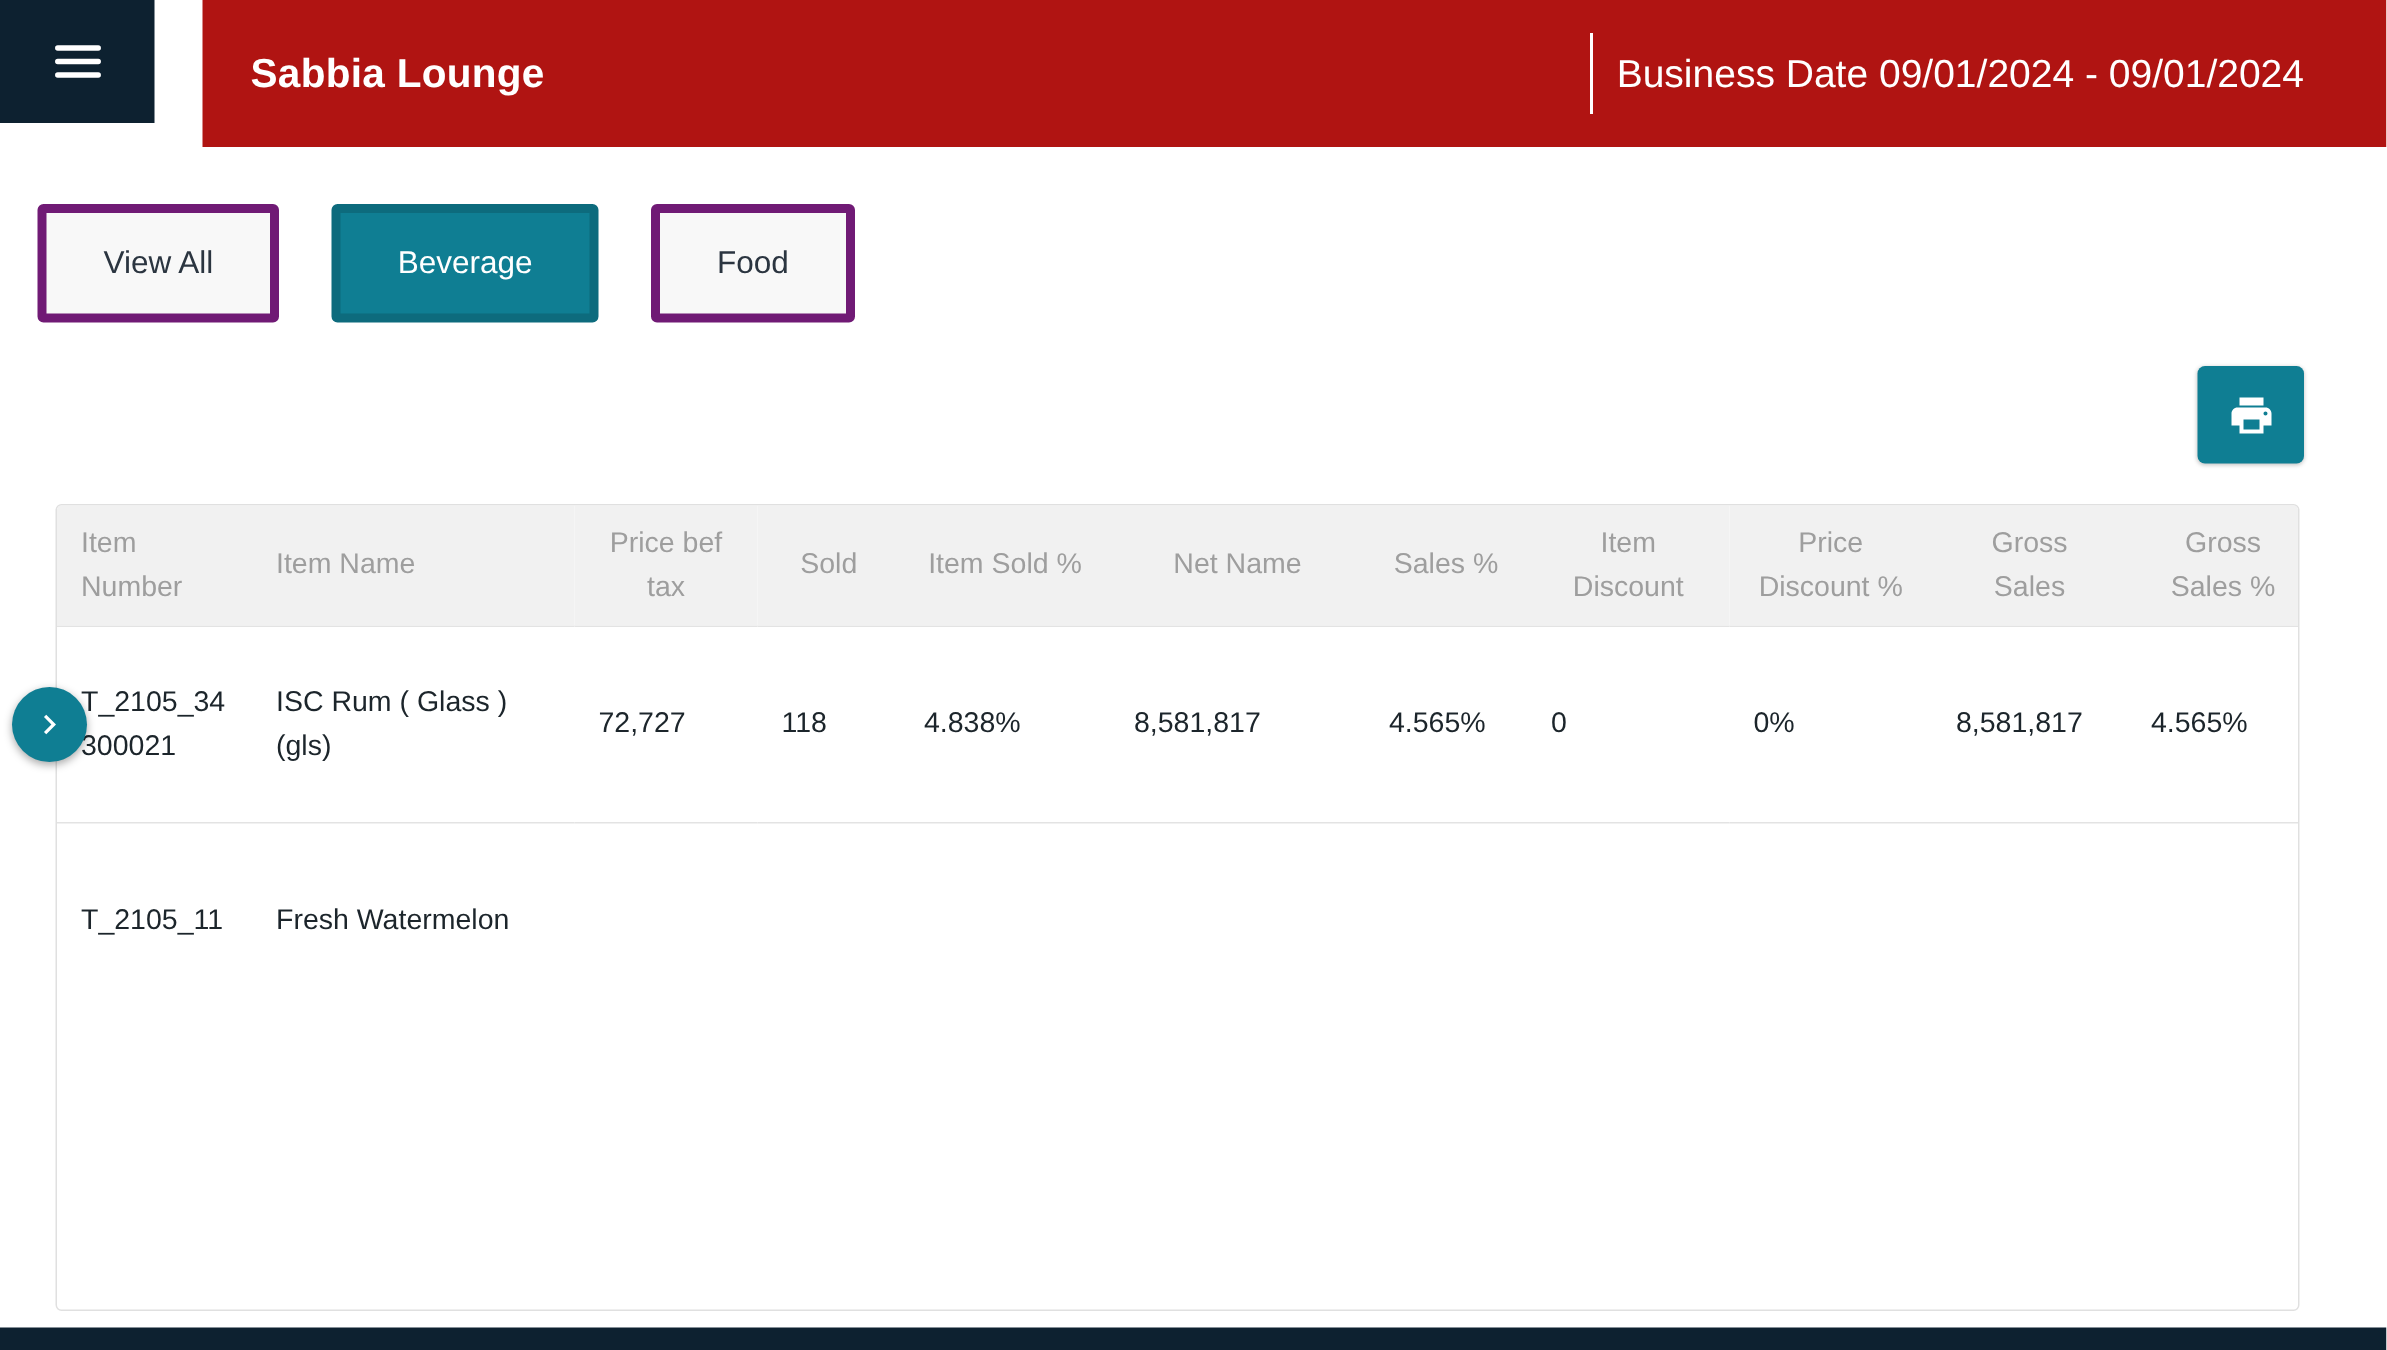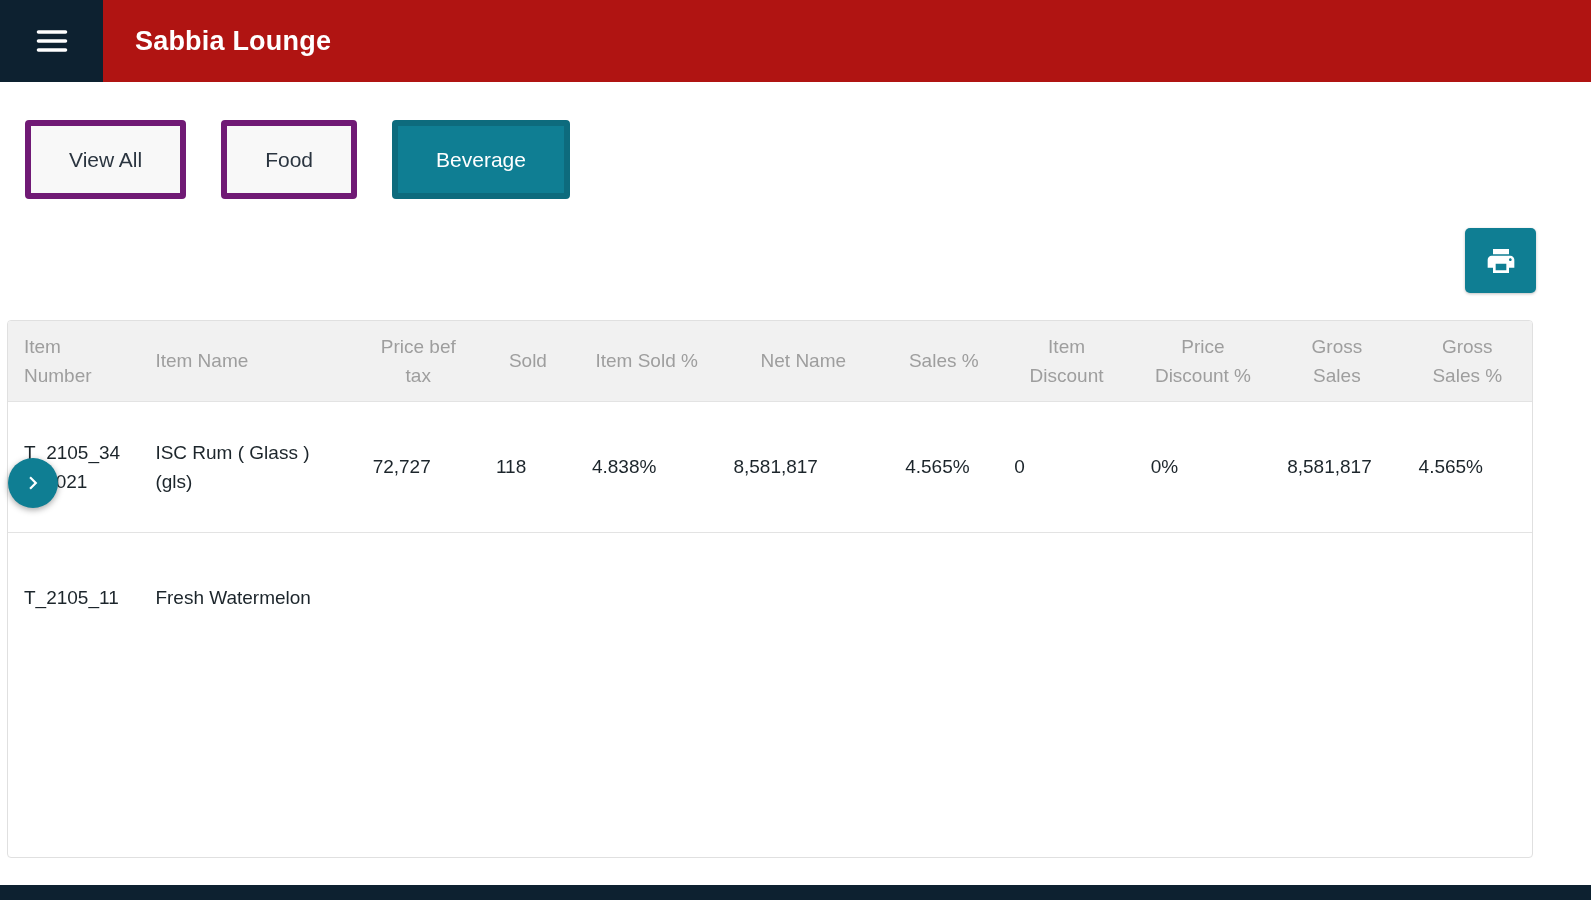--- a/index.html
+++ b/index.html
@@ -5,21 +5,21 @@
   * { box-sizing: border-box; margin: 0; padding: 0; }
   html, body { width: 1591px; height: 900px; overflow: hidden; }
   body {
     font-family: "Liberation Sans", sans-serif;
     background: #ffffff;
     position: relative;
     color: #1c252b;
   }
 
   
-  .appbar { display: flex; height: 82px; width: 100%; }
+  .appbar { display: flex; height: 98px; width: 100%; gap: 32px; }
   .menu-box {
     width: 103px; height: 82px; background: #0d2130;
     display: flex; align-items: center; justify-content: center;
     cursor: pointer; flex: 0 0 auto;
   }
   .titlebar {
     flex: 1; background: #b01412; color: #ffffff;
     display: flex; align-items: center; justify-content: space-between;
     padding-left: 32px; padding-right: 55px;
   }
@@ -43,21 +43,21 @@
   
   .print-row { display: flex; justify-content: flex-end; padding-right: 55px; margin-top: 29px; }
   .print-btn {
     width: 71px; height: 65px; background: #0f7e93; border: none; border-radius: 5px;
     display: flex; align-items: center; justify-content: center; cursor: pointer;
     box-shadow: 0 1px 3px rgba(0,0,0,.25);
   }
 
   
   .table-wrap {
-    margin: 27px 58px 0 7px;
+    margin: 27px 58px 0 37px;
     height: 538px; overflow: hidden;
     border: 1px solid #e0e0e0; border-radius: 4px;
     background: #ffffff;
   }
   table { width: 100%; border-collapse: collapse; table-layout: fixed; }
   thead th {
     height: 80px; background: #f1f1f1; color: #9e9e9e;
     font-size: 19px; font-weight: normal; line-height: 29px;
     vertical-align: middle; padding: 8px 16px;
   }
@@ -102,27 +102,31 @@
 <header class="appbar">
   <div class="menu-box">
     <span>
       <svg width="42" height="36" viewBox="0 0 24 24" fill="none" stroke="#ffffff" stroke-width="2.4" stroke-linecap="round">
         <path d="M3 6h18M3 12h18M3 18h18"></path>
       </svg>
     </span>
   </div>
   <div class="titlebar">
     <span class="app-title">Sabbia Lounge</span>
+    <div class="date-wrap">
+      <span class="date-divider"></span>
+      <span class="business-date">Business Date 09/01/2024 - 09/01/2024</span>
+    </div>
   </div>
 </header>
 
 <div class="filters">
   <button class="filter-btn">View All</button>
+  <button class="filter-btn active">Beverage</button>
   <button class="filter-btn">Food</button>
-  <button class="filter-btn active">Beverage</button>
 </div>
 
 <div class="print-row">
   <button class="print-btn">
     <span>
       <svg width="32" height="32" viewBox="0 0 24 24" fill="#ffffff">
         <path d="M19 8H5c-1.66 0-3 1.34-3 3v6h4v4h12v-4h4v-6c0-1.66-1.34-3-3-3zm-3 11H8v-5h8v5zm3-7c-.55 0-1-.45-1-1s.45-1 1-1 1 .45 1 1-.45 1-1 1zm-1-9H6v4h12V3z"></path>
       </svg>
     </span>
   </button>

